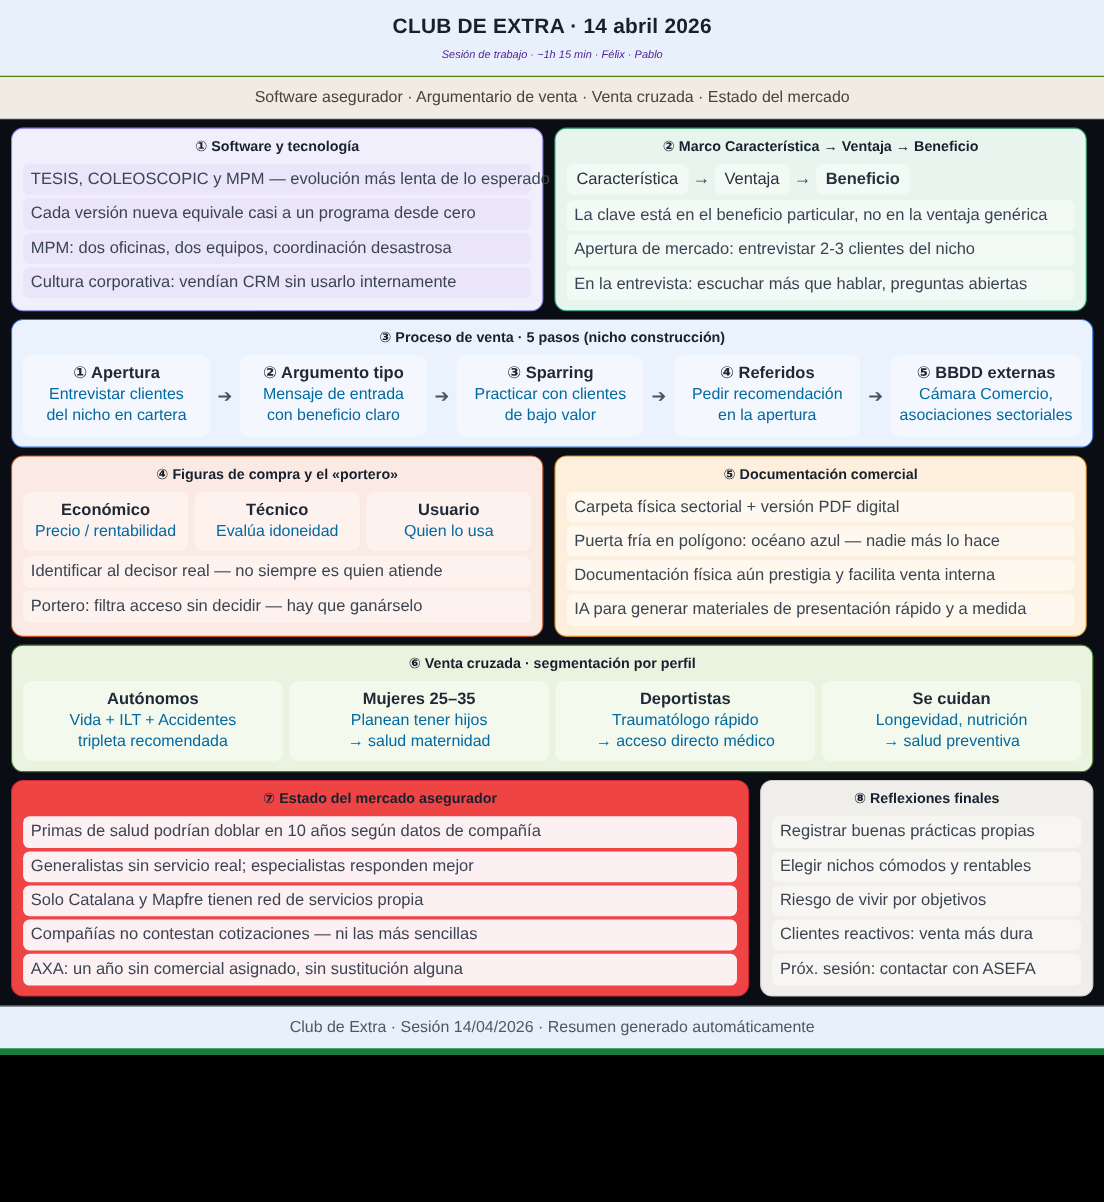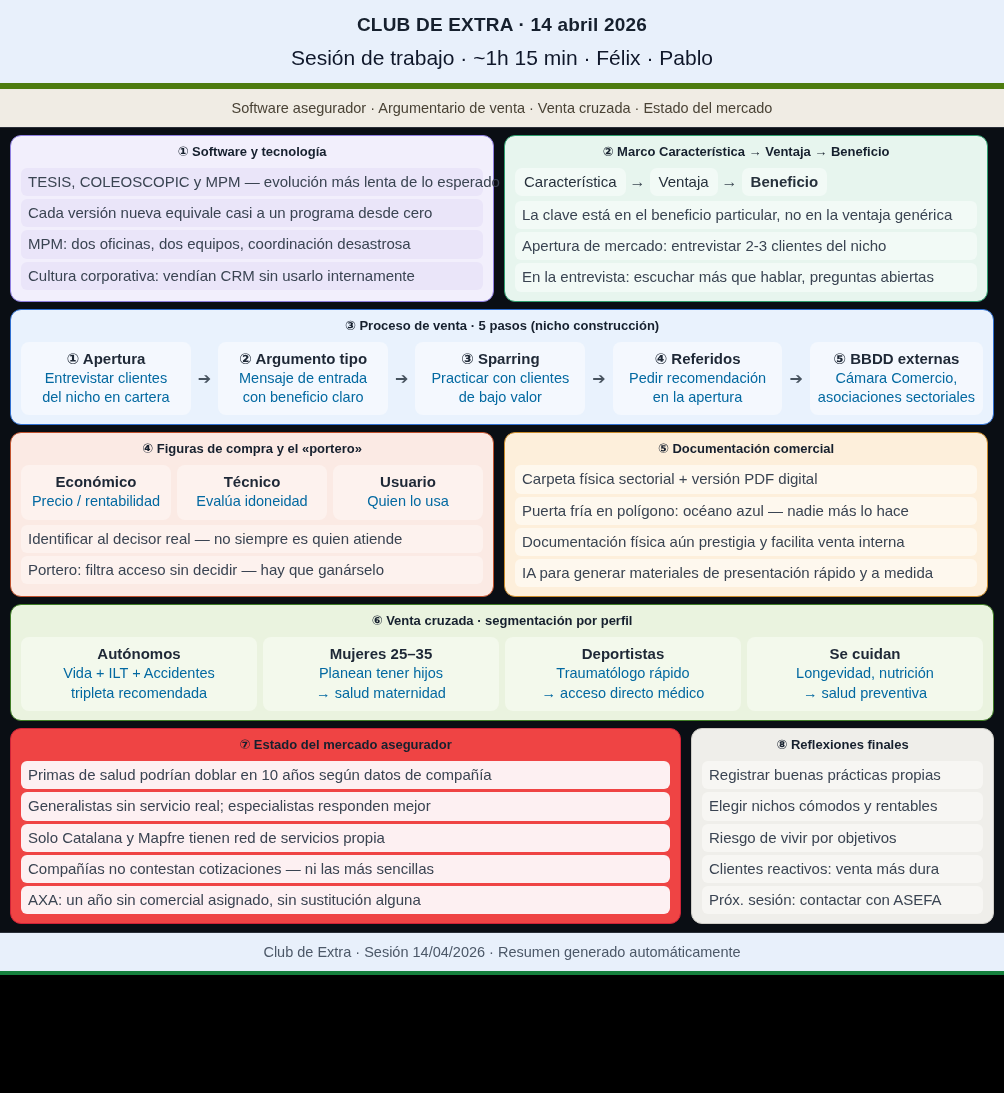--- a/index.html
+++ b/index.html
@@ -28,32 +28,33 @@
     text-align: center;
   }
   .header-title {
     font-size: 19px;
     font-weight: bold;
     color: #16202e;
     letter-spacing: 0.2px;
     line-height: 1.25;
   }
   .header-sub {
-    font-size: 21px;
-    color: #0f172a;
+    font-size: 10px;
+    color: #4c1d95;
     margin-top: 8px;
     line-height: 1.25;
+    font-style: italic;
   }
   .topic-band {
     background: #f0ece4;
     padding: 11px 0 11px 0;
     text-align: center;
     font-size: 14.5px;
     color: #4a4336;
-    border-top: 6px solid #4d7c0f;
+    border-top: 1px solid #4d7c0f;
     border-bottom: 1px solid #2a2f38;
   }
 
   
   .grid {
     padding: 7px 10px 0 10px;
     display: flex;
     flex-direction: column;
     gap: 7px;
     background: #0a0e14;
@@ -143,21 +144,21 @@
   
   .w-half { width: 484px; }
   .w-full { width: 984px; }
   .w-large { width: 671px; }
   .w-small { width: 303px; }
 
   
   .footer-band {
     background: #e8f0fb;
     border-top: 1px solid #2a2f38;
-    border-bottom: 4px solid #15803d;
+    border-bottom: 6px solid #15803d;
     padding: 11px 0 11px 0;
     text-align: center;
     font-size: 14.5px;
     color: #4c5868;
     margin-top: 8px;
   }
   .below-fold { background: #000000; height: 93px; }
 </style>
 </head>
 <body>

